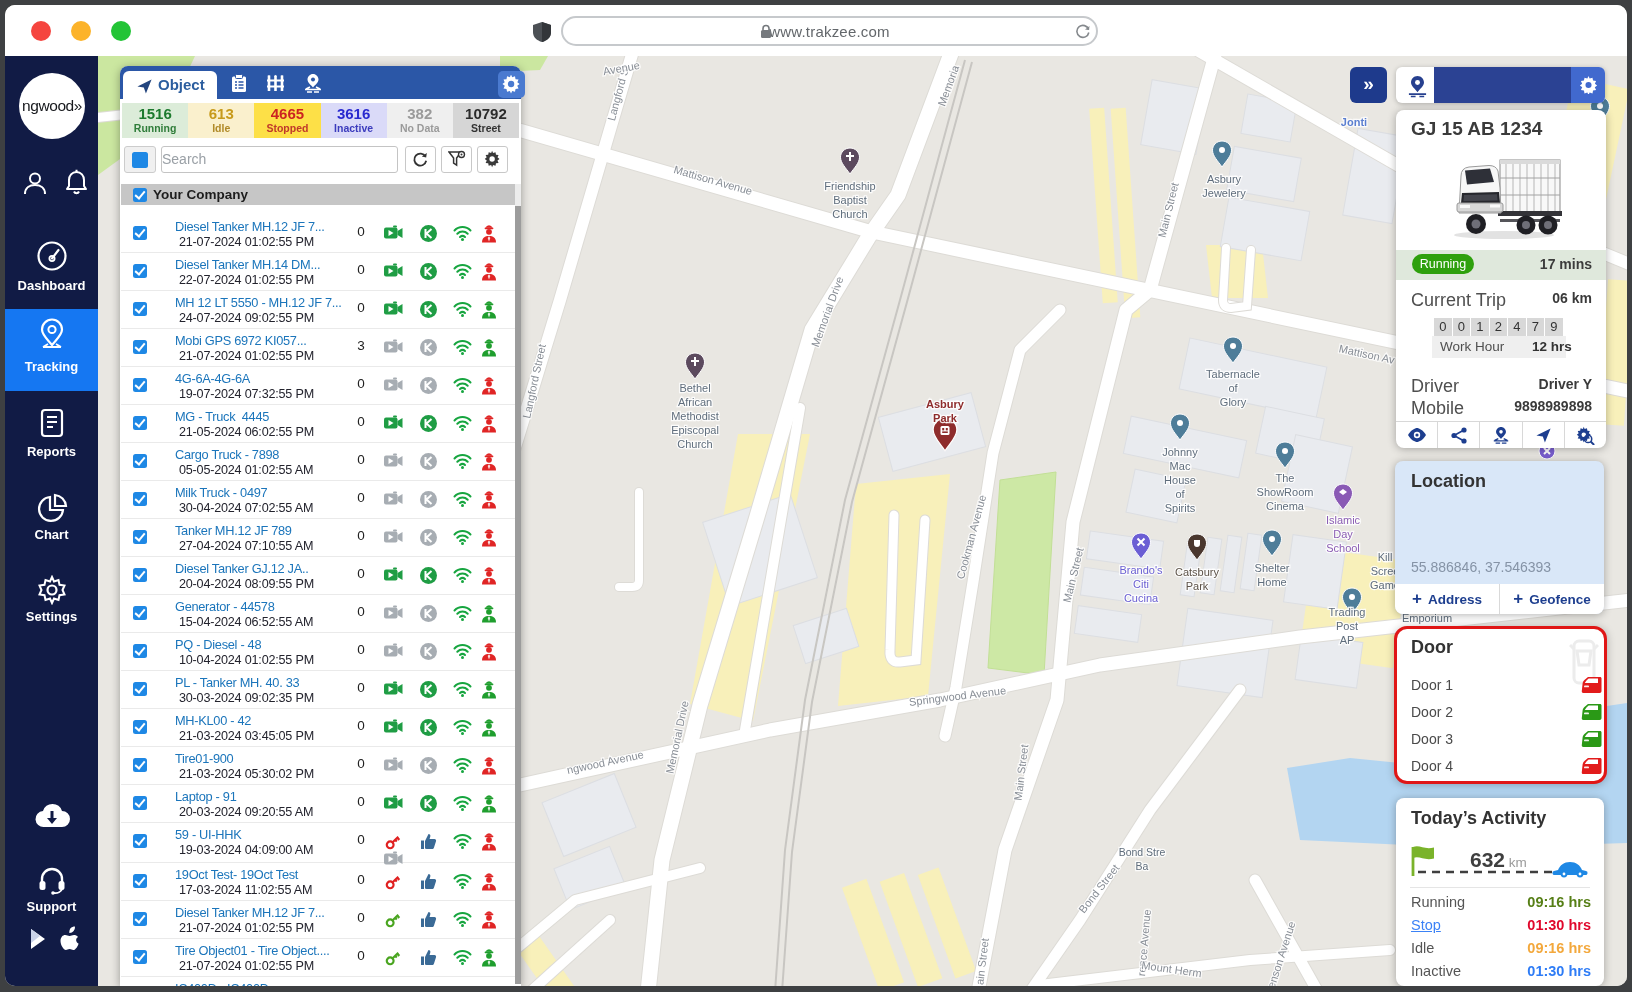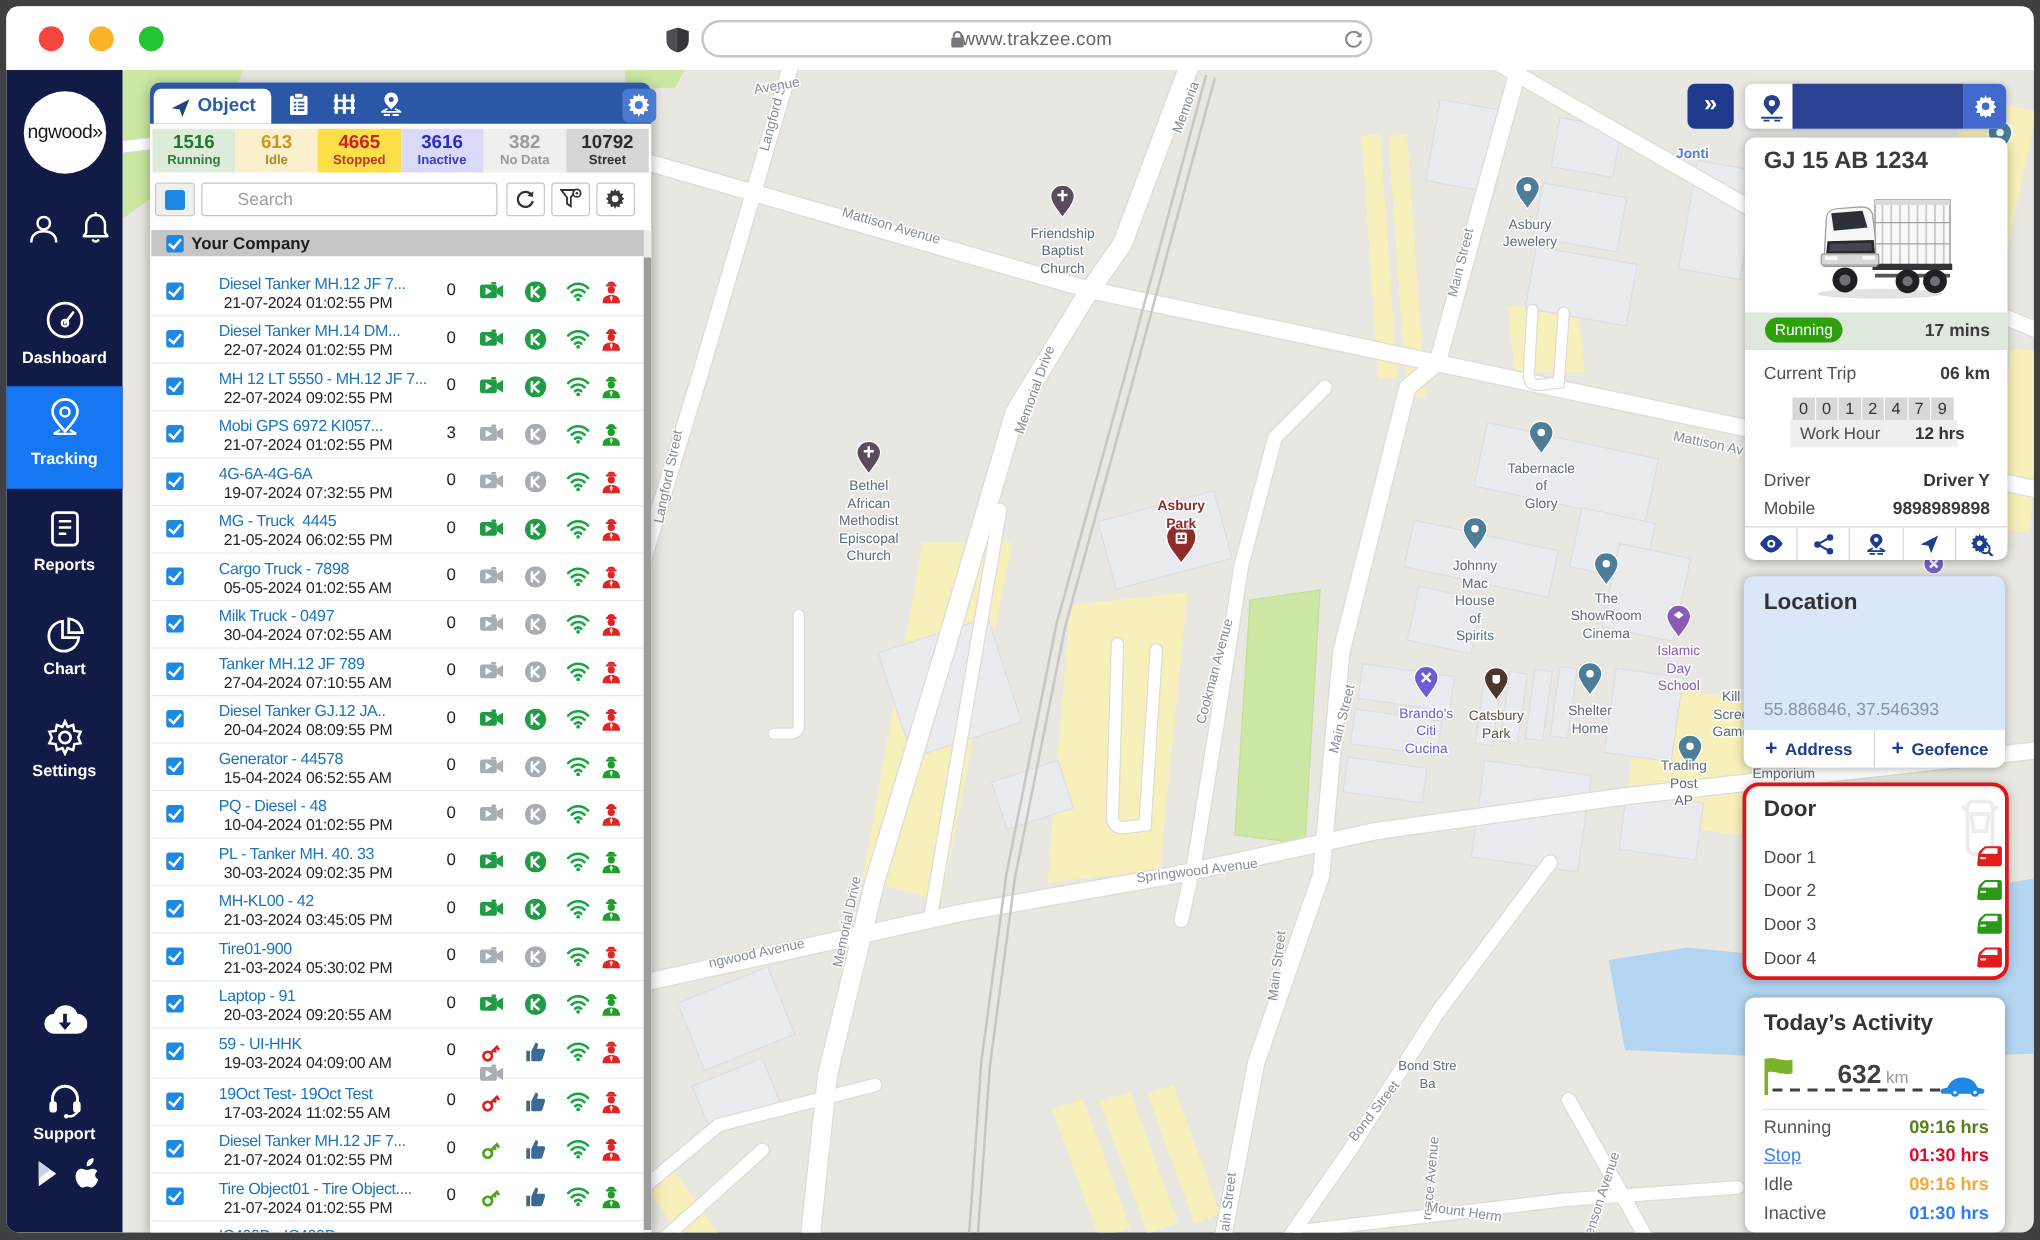--- a/index.html
+++ b/index.html
@@ -23,21 +23,21 @@
 .ycbar{position:absolute;left:1px;top:118px;width:399px;height:23px;background:#c6c6c6;border-bottom:1px solid #b5b5b5;}
 .rows{position:absolute;left:1px;top:139px;width:394px;height:781px;overflow:hidden;background:#fff;}
 .row{position:absolute;left:0;width:394px;border-bottom:1px solid #eaeaea;}
 .rname{position:absolute;left:54px;top:4px;width:175px;font-size:12.8px;color:#1b75bb;font-weight:normal;white-space:nowrap;letter-spacing:-0.3px;}
 .rdate{position:absolute;left:58px;top:20px;width:230px;font-size:12.6px;color:#23232d;white-space:nowrap;letter-spacing:-0.2px;}
 .rcnt{position:absolute;left:230px;top:9px;width:20px;text-align:center;font-size:13.5px;color:#222;}
 .ric{position:absolute;top:10px;width:18px;height:18px;}
 .scrollbar{position:absolute;left:395px;top:118px;width:6px;height:800px;background:#ececec;}
 .scrollthumb{position:absolute;left:0;top:22px;width:6px;height:778px;background:#9c9c9c;}
 .rcard{position:absolute;background:#fff;border-radius:8px;box-shadow:0 1px 8px rgba(0,0,0,.3);z-index:20;}
-.lbl{color:#4f4f4f;font-size:14px;}
+.lbl{color:#4f4f4f;font-size:18px;}
 .val{color:#3a3a3a;font-size:14px;font-weight:bold;}
 svg{display:block;}
 </style></head><body>
 <div class="win">
 <svg class="abs" style="left:93px;top:51px;z-index:1" width="1529" height="930" viewBox="0 0 1529 930">
       <rect x="0" y="0" width="1529" height="930" fill="#e9e7e2"></rect>
       <polygon points="0,0 97,0 62,74 0,119" fill="#cbe7a0"></polygon>
       <polygon points="402,0 450,0 442,14 402,16" fill="#cbe7a0"></polygon>
       <polygon points="902,424 958,416 946,619 890,612" fill="#cde8a5" stroke="#c2df96" stroke-width="1"></polygon>
       <polygon points="1189,712 1252,702 1332,710 1402,682 1462,657 1529,647 1529,787 1372,792 1202,784" fill="#b3d5f1"></polygon>
@@ -368,21 +368,21 @@
           <b style="color:#9a9a9a;">382</b>
           <span style="color:#9a9a9a;">No Data</span>
         </div>
         <div class="stat" style="background:#d6d6d6;">
           <b style="color:#2b2b2b;">10792</b>
           <span style="color:#333;">Street</span>
         </div>
       </div>
       <div class="abs" style="left:4px;top:80px;width:32px;height:27px;background:#f0f0f0;border:1px solid #ccc;border-radius:3px;"></div>
       <div class="abs" style="left:12px;top:86px;width:16px;height:16px;background:#1e88e5;border-radius:2.5px;"></div>
-      <div class="abs" style="left:41px;top:80px;width:237px;height:27px;border:1px solid #c4c4c4;border-radius:3px;background:#fff;color:#9aa0a6;font-size:14px;line-height:25px;padding-left:28px;">Search</div>
+      <div class="abs" style="left:41px;top:80px;width:237px;height:27px;border:1px solid #c4c4c4;border-radius:3px;background:#fff;color:#9aa0a6;font-size:14px;line-height:25px;padding-left:0;">Search</div>
       <div class="abs" style="left:285px;top:80px;width:31px;height:27px;border:1px solid #c8c8c8;border-radius:3px;background:#fff;"></div>
       <svg class="abs" style="left:292px;top:85px;" width="17" height="17" viewBox="0 0 17 17">
         <path d="M13.5,5.5 A6,6 0 1 0 14.2,9.8" fill="none" stroke="#333" stroke-width="1.8"></path>
         <path d="M14.8,2 L14.2,6.5 L9.8,5.6 Z" fill="#333"></path>
       </svg>
       <div class="abs" style="left:321px;top:80px;width:31px;height:27px;border:1px solid #c8c8c8;border-radius:3px;background:#fff;"></div>
       <svg class="abs" style="left:328px;top:84px;" width="18" height="18" viewBox="0 0 18 18">
         <path d="M1,2 H13 L8.6,8 V15 L5.6,13 V8 Z" fill="none" stroke="#333" stroke-width="1.5"></path>
         <circle cx="13.5" cy="4.5" r="3" fill="#fff" stroke="#333" stroke-width="1.4"></circle>
         <circle cx="13.5" cy="4.5" r="1" fill="#333"></circle>
@@ -470,21 +470,21 @@
               <rect x="3.6" y="2.6" width="8.8" height="1.6" rx="0.8" fill="#e02525"></rect>
               <circle cx="8" cy="6.8" r="2.9" fill="#e02525"></circle>
               <path d="M1,17.5 C1,12.5 4,11 8,11 C12,11 15,12.5 15,17.5 Z" fill="#e02525"></path>
               <path d="M8,11.2 L6.7,13 L8,16.5 L9.3,13 Z" fill="#fff" opacity="0.85"></path>
             </svg>
           </div>
         </div>
         <div class="row" style="top:86px;height:38px;">
           <div class="cbx" style="left:12px;top:11px;"></div>
           <div class="rname" style="top:4px;">MH 12 LT 5550 - MH.12 JF 7...</div>
-          <div class="rdate" style="top:20px;">22-07-2024 09:02:55 PM</div>
+          <div class="rdate" style="top:20px;">24-07-2024 09:02:55 PM</div>
           <div class="rcnt" style="top:9px;">0</div>
           <div class="ric" style="left:263px;top:10px;">
             <svg width="19" height="16" viewBox="0 0 19 16">
               <rect x="0" y="2.5" width="13.5" height="11" rx="2" fill="#1f9d44"></rect>
               <path d="M13.5,6 L18.5,3 V13 L13.5,10 Z" fill="#1f9d44"></path>
               <path d="M4.5,5 L9.5,8 L4.5,11 Z" fill="#fff"></path>
               <rect x="9" y="0.5" width="4" height="2" rx="1" fill="#1f9d44"></rect>
             </svg>
           </div>
           <div class="ric" style="left:299px;top:10px;">

